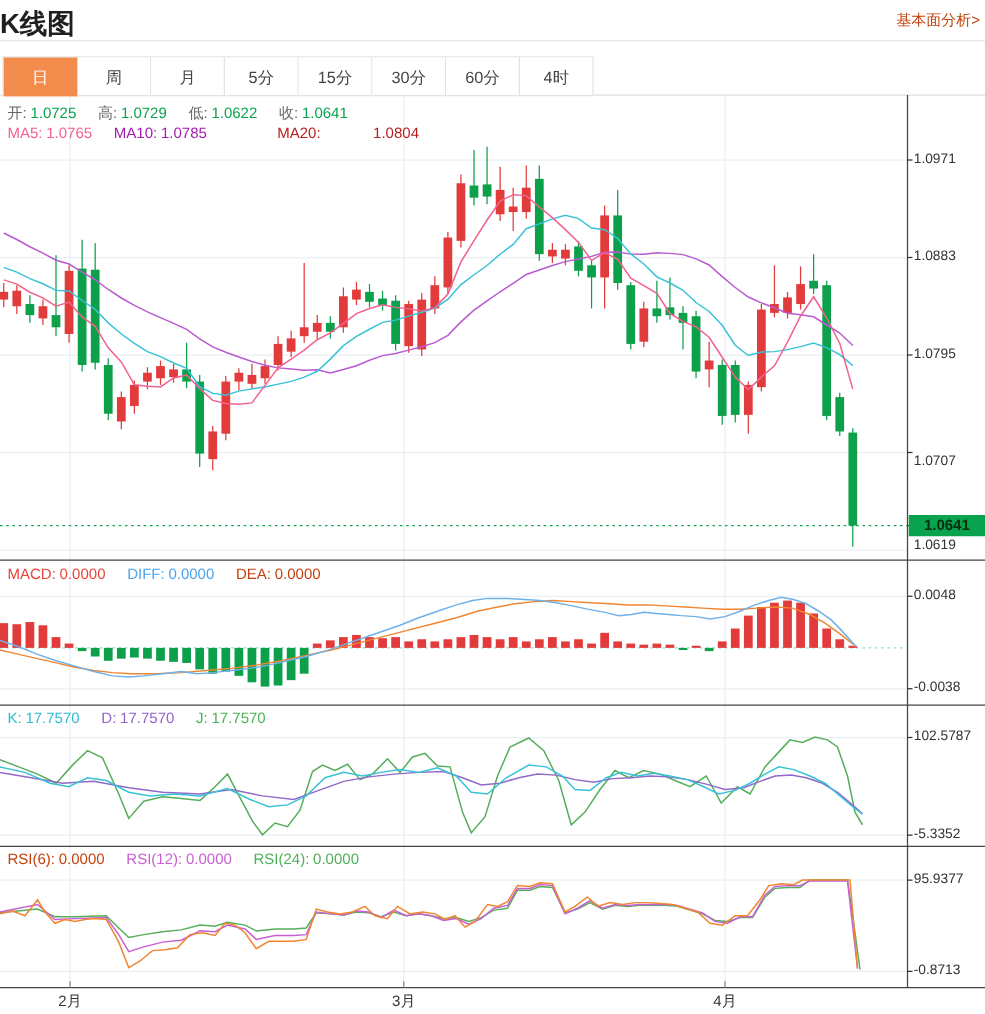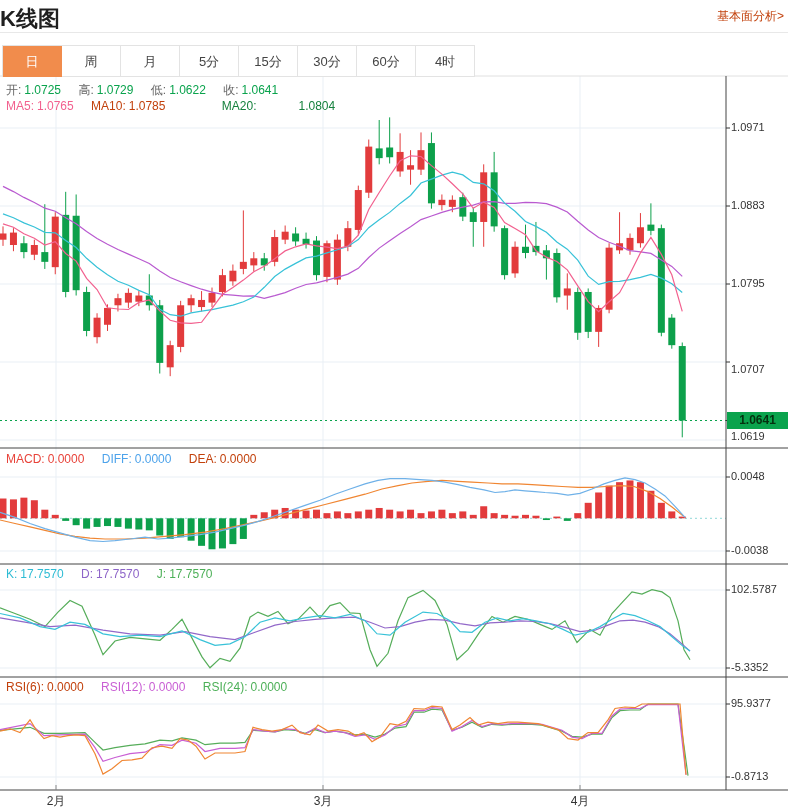--- a/index.html
+++ b/index.html
@@ -13,22 +13,22 @@
   .tab.active{background:#f18c4c;color:#fff;border-color:#f18c4c;}
   .legend{position:absolute;z-index:3;font-size:12px;white-space:nowrap;}
   .legend span{margin-right:3px;}
   .legend .gap{margin-right:14px;}
   .axis-label{position:absolute;z-index:3;font-size:11px;color:#333;left:731px;}
   .month-label{position:absolute;z-index:3;font-size:12px;color:#333;width:30px;text-align:center;top:793px;}
   .price-badge{position:absolute;z-index:4;left:727px;width:61px;height:17px;line-height:17px;background:#0aa34d;color:#05300f;font-size:12px;text-align:center;font-weight:bold;}
   .c-lbl{color:#666;}
   .c-grn{color:#0aa34d;}
   .c-ma5{color:#f2618f;}
-  .c-ma10{color:#c2410c;}
-  .c-ma20{color:#15803d;padding-left:39px;}
+  .c-ma10{color:#a21caf;}
+  .c-ma20{color:#b91c1c;padding-left:39px;}
   .c-macd{color:#e8433a;}
   .c-diff{color:#4da3eb;}
   .c-dea{color:#c2410c;}
   .c-k{color:#2ebcd4;}
   .c-d{color:#8d64c8;}
   .c-j{color:#4db058;}
   .c-rsi12{color:#c95fd4;}
 </style>
 </head>
 <body>

